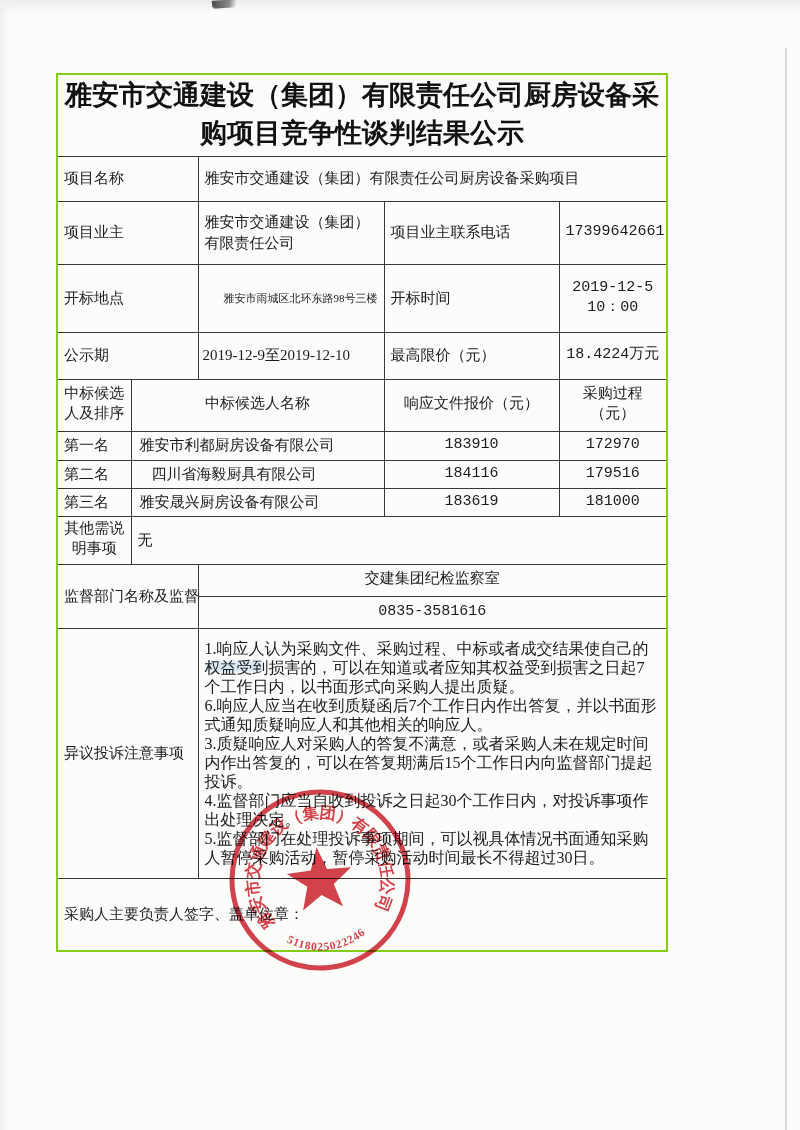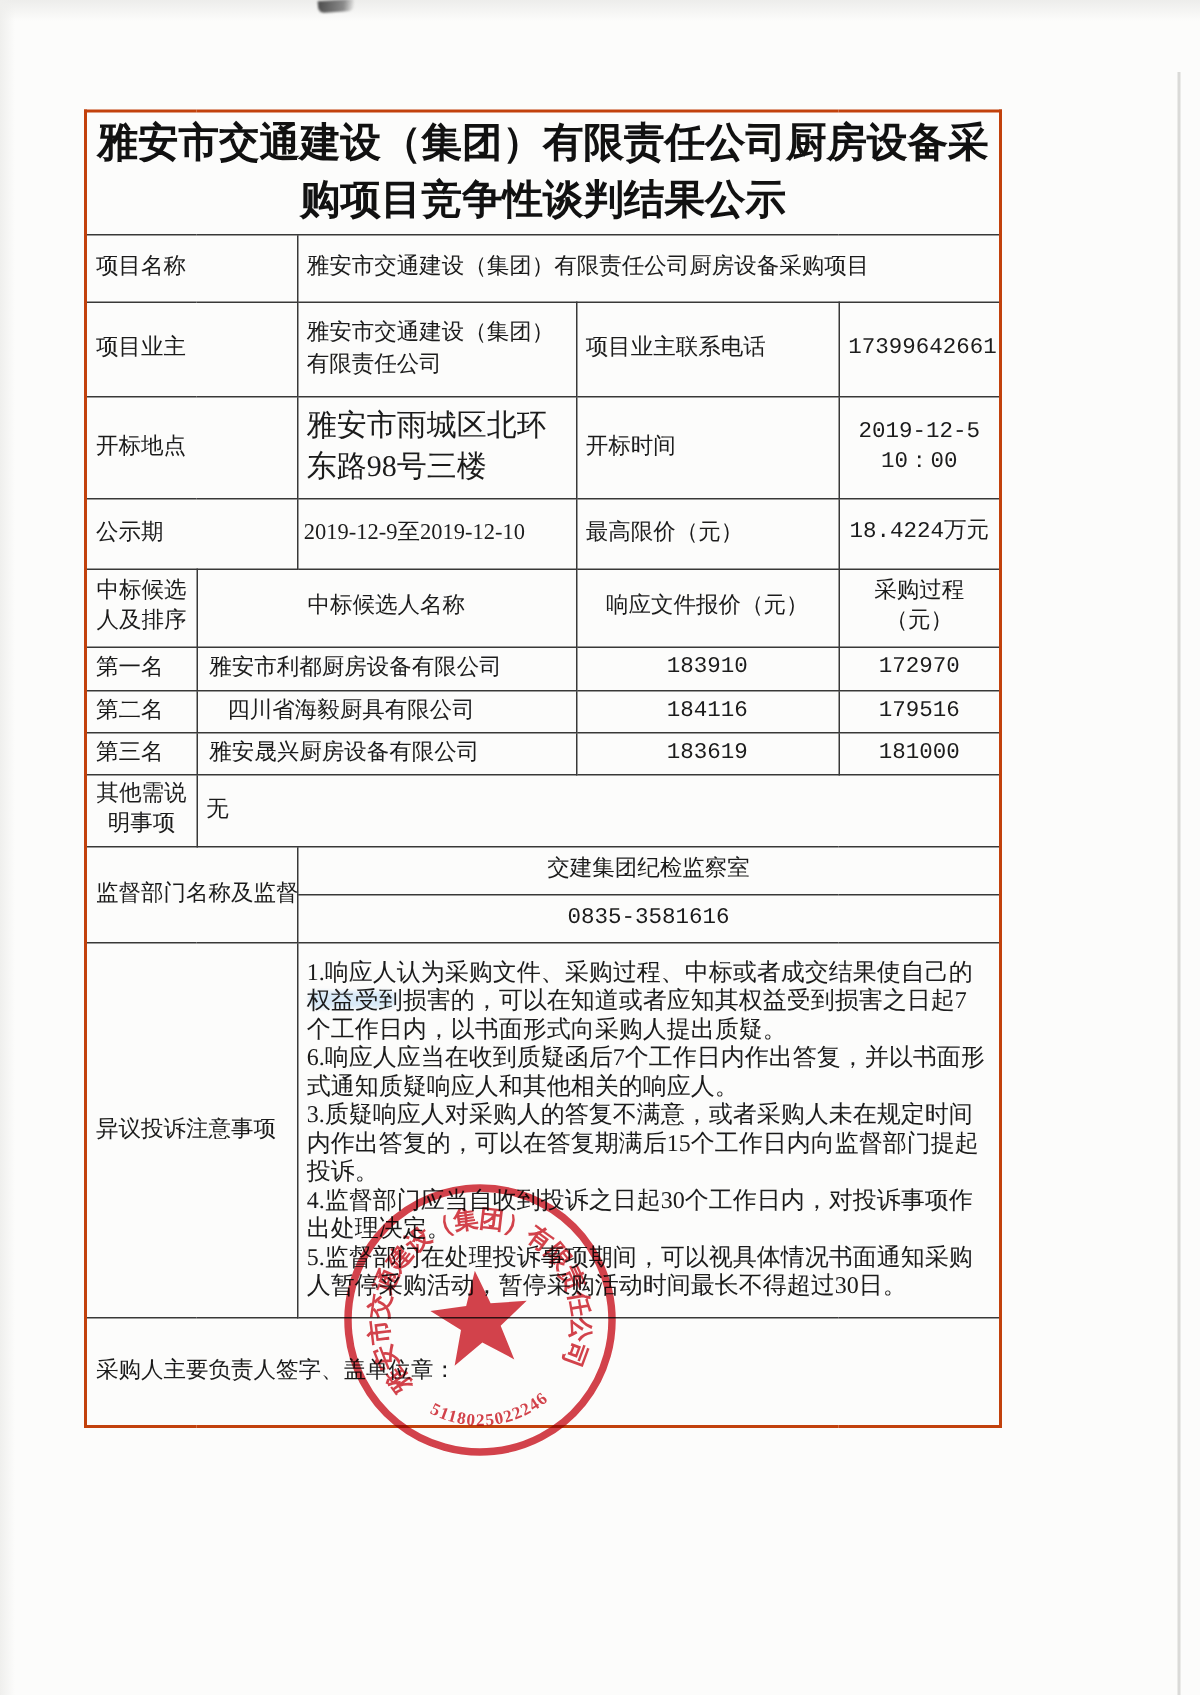--- a/index.html
+++ b/index.html
@@ -21,32 +21,32 @@
     background:#dadad8;}
   .blue-smudge{position:absolute;left:206px;top:661px;width:58px;height:11px;
     background:rgba(150,198,240,.35);filter:blur(1.5px);border-radius:5px;}
 
   
   table.doc{
     position:absolute;left:56px;top:73px;width:610px;
     border-collapse:collapse;table-layout:fixed;
     font-size:15px;line-height:1.35;
   }
-  table.doc{border:2px solid #c2410c;}
+  table.doc{border:2px solid #84cc16;}
   table.doc td{border:1px solid #383838;padding:2px 6px;vertical-align:middle;
     overflow:hidden;}
   td.title{
     font-size:27px;font-weight:bold;text-align:center;line-height:1.4;
     padding:2px 2px;letter-spacing:0;color:#111;
   }
   td.lbl{text-align:left;}
   td.ctr{text-align:center;font-family:Liberation Mono, monospace;}
   td.val{text-align:left;}
   td.nowrap-overflow{white-space:nowrap;overflow:visible;}
-  td.venue{font-size:20px;}
+  td.venue{font-size:11px;text-align:right;}
   td.obj-label{vertical-align:middle;}
   td.obj-text{
     vertical-align:middle;font-size:16px;line-height:19px;padding:6px 8px;
   }
   .obj-item{margin:0;}
   td.sign{vertical-align:middle;}
 
   
   .stamp{
     position:absolute;left:220px;top:780px;width:200px;height:200px;

